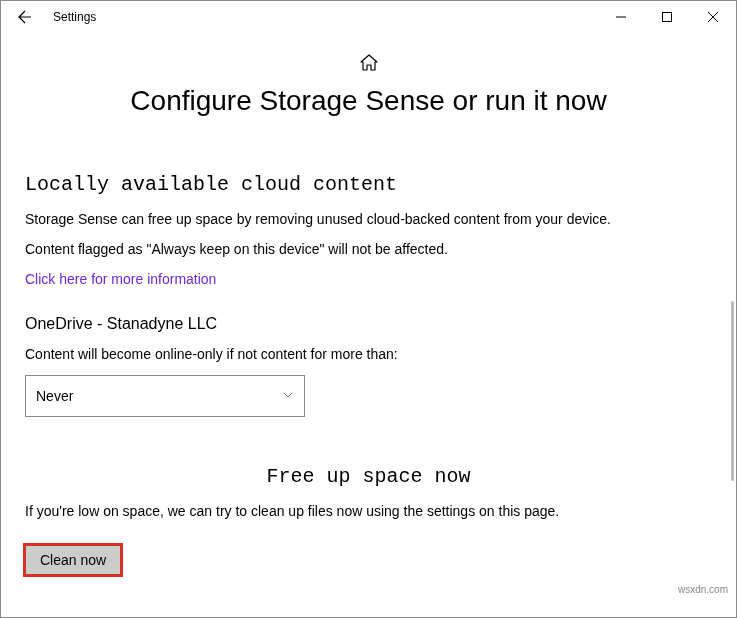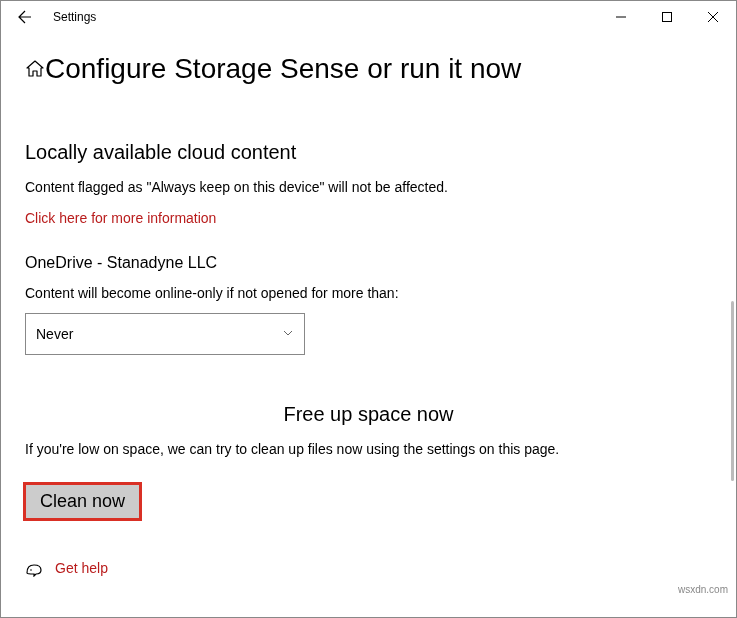--- a/index.html
+++ b/index.html
@@ -45,21 +45,22 @@
       height: 32px;
       display: flex;
       align-items: center;
       justify-content: center;
       cursor: pointer;
     }
     .header-row {
       display: flex;
       align-items: center;
       padding: 20px 24px 20px 24px;
-      gap: 0;
+      gap: 12px;
+      flex-direction: column;
     }
     .home-icon {
       width: 20px;
       height: 20px;
       display: flex;
       align-items: center;
       justify-content: center;
     }
     .page-title {
       font-size: 28px;
@@ -67,28 +68,29 @@
     }
     .content {
       padding: 0 24px 20px 24px;
       position: relative;
     }
     .section-heading {
       font-size: 20px;
       font-weight: 400;
       margin-top: 36px;
       margin-bottom: 14px;
+      font-family: Liberation Mono, monospace;
     }
     .body-text {
       font-size: 14px;
       margin-bottom: 10px;
       line-height: 1.4;
     }
     .link {
-      color: #b91c1c;
+      color: #6d28d9;
       font-size: 14px;
       text-decoration: none;
       cursor: pointer;
       display: inline-block;
       margin-top: 2px;
     }
     .subsection-heading {
       font-size: 16px;
       font-weight: 400;
       margin-top: 28px;
@@ -109,21 +111,21 @@
       font-size: 14px;
     }
     .chevron {
       font-size: 10px;
       color: #555;
     }
     .button {
       border: 1px solid #999;
       background: #ccc;
       padding: 6px 14px;
-      font-size: 18px;
+      font-size: 14px;
       cursor: pointer;
       display: inline-block;
       margin-top: 14px;
     }
     .highlight-red {
       outline: 3px solid #d93025;
       outline-offset: -1px;
     }
     .get-help-row {
       display: flex;
@@ -190,25 +192,26 @@
     <svg width="20" height="20" viewBox="0 0 20 20">
       <path d="M10 2 L2 9 L4 9 L4 17 L8 17 L8 12 L12 12 L12 17 L16 17 L16 9 L18 9 Z" stroke="#000" stroke-width="1.2" fill="none" stroke-linejoin="round"></path>
     </svg>
   </div>
   <h1 class="page-title">Configure Storage Sense or run it now</h1>
 </div>
 
 <div class="content">
 
   <h2 class="section-heading">Locally available cloud content</h2>
+  <p class="body-text">Storage Sense can free up space by removing unused cloud-backed content from your device.</p>
   <p class="body-text">Content flagged as "Always keep on this device" will not be affected.</p>
   <a class="link">Click here for more information</a>
 
   <h3 class="subsection-heading">OneDrive - Stanadyne LLC</h3>
-  <p class="body-text" style="margin-bottom:4px;">Content will become online-only if not opened for more than:</p>
+  <p class="body-text" style="margin-bottom:4px;">Content will become online-only if not content for more than:</p>
   <div class="dropdown">
     <span class="dropdown-value">Never</span>
     <span class="chevron">
       <svg width="12" height="12" viewBox="0 0 12 12">
         <path d="M2 4 L6 8 L10 4" stroke="#666" stroke-width="1" fill="none"></path>
       </svg>
     </span>
   </div>
 
   <h2 class="section-heading" style="margin-top:48px;text-align:center;">Free up space now</h2>

